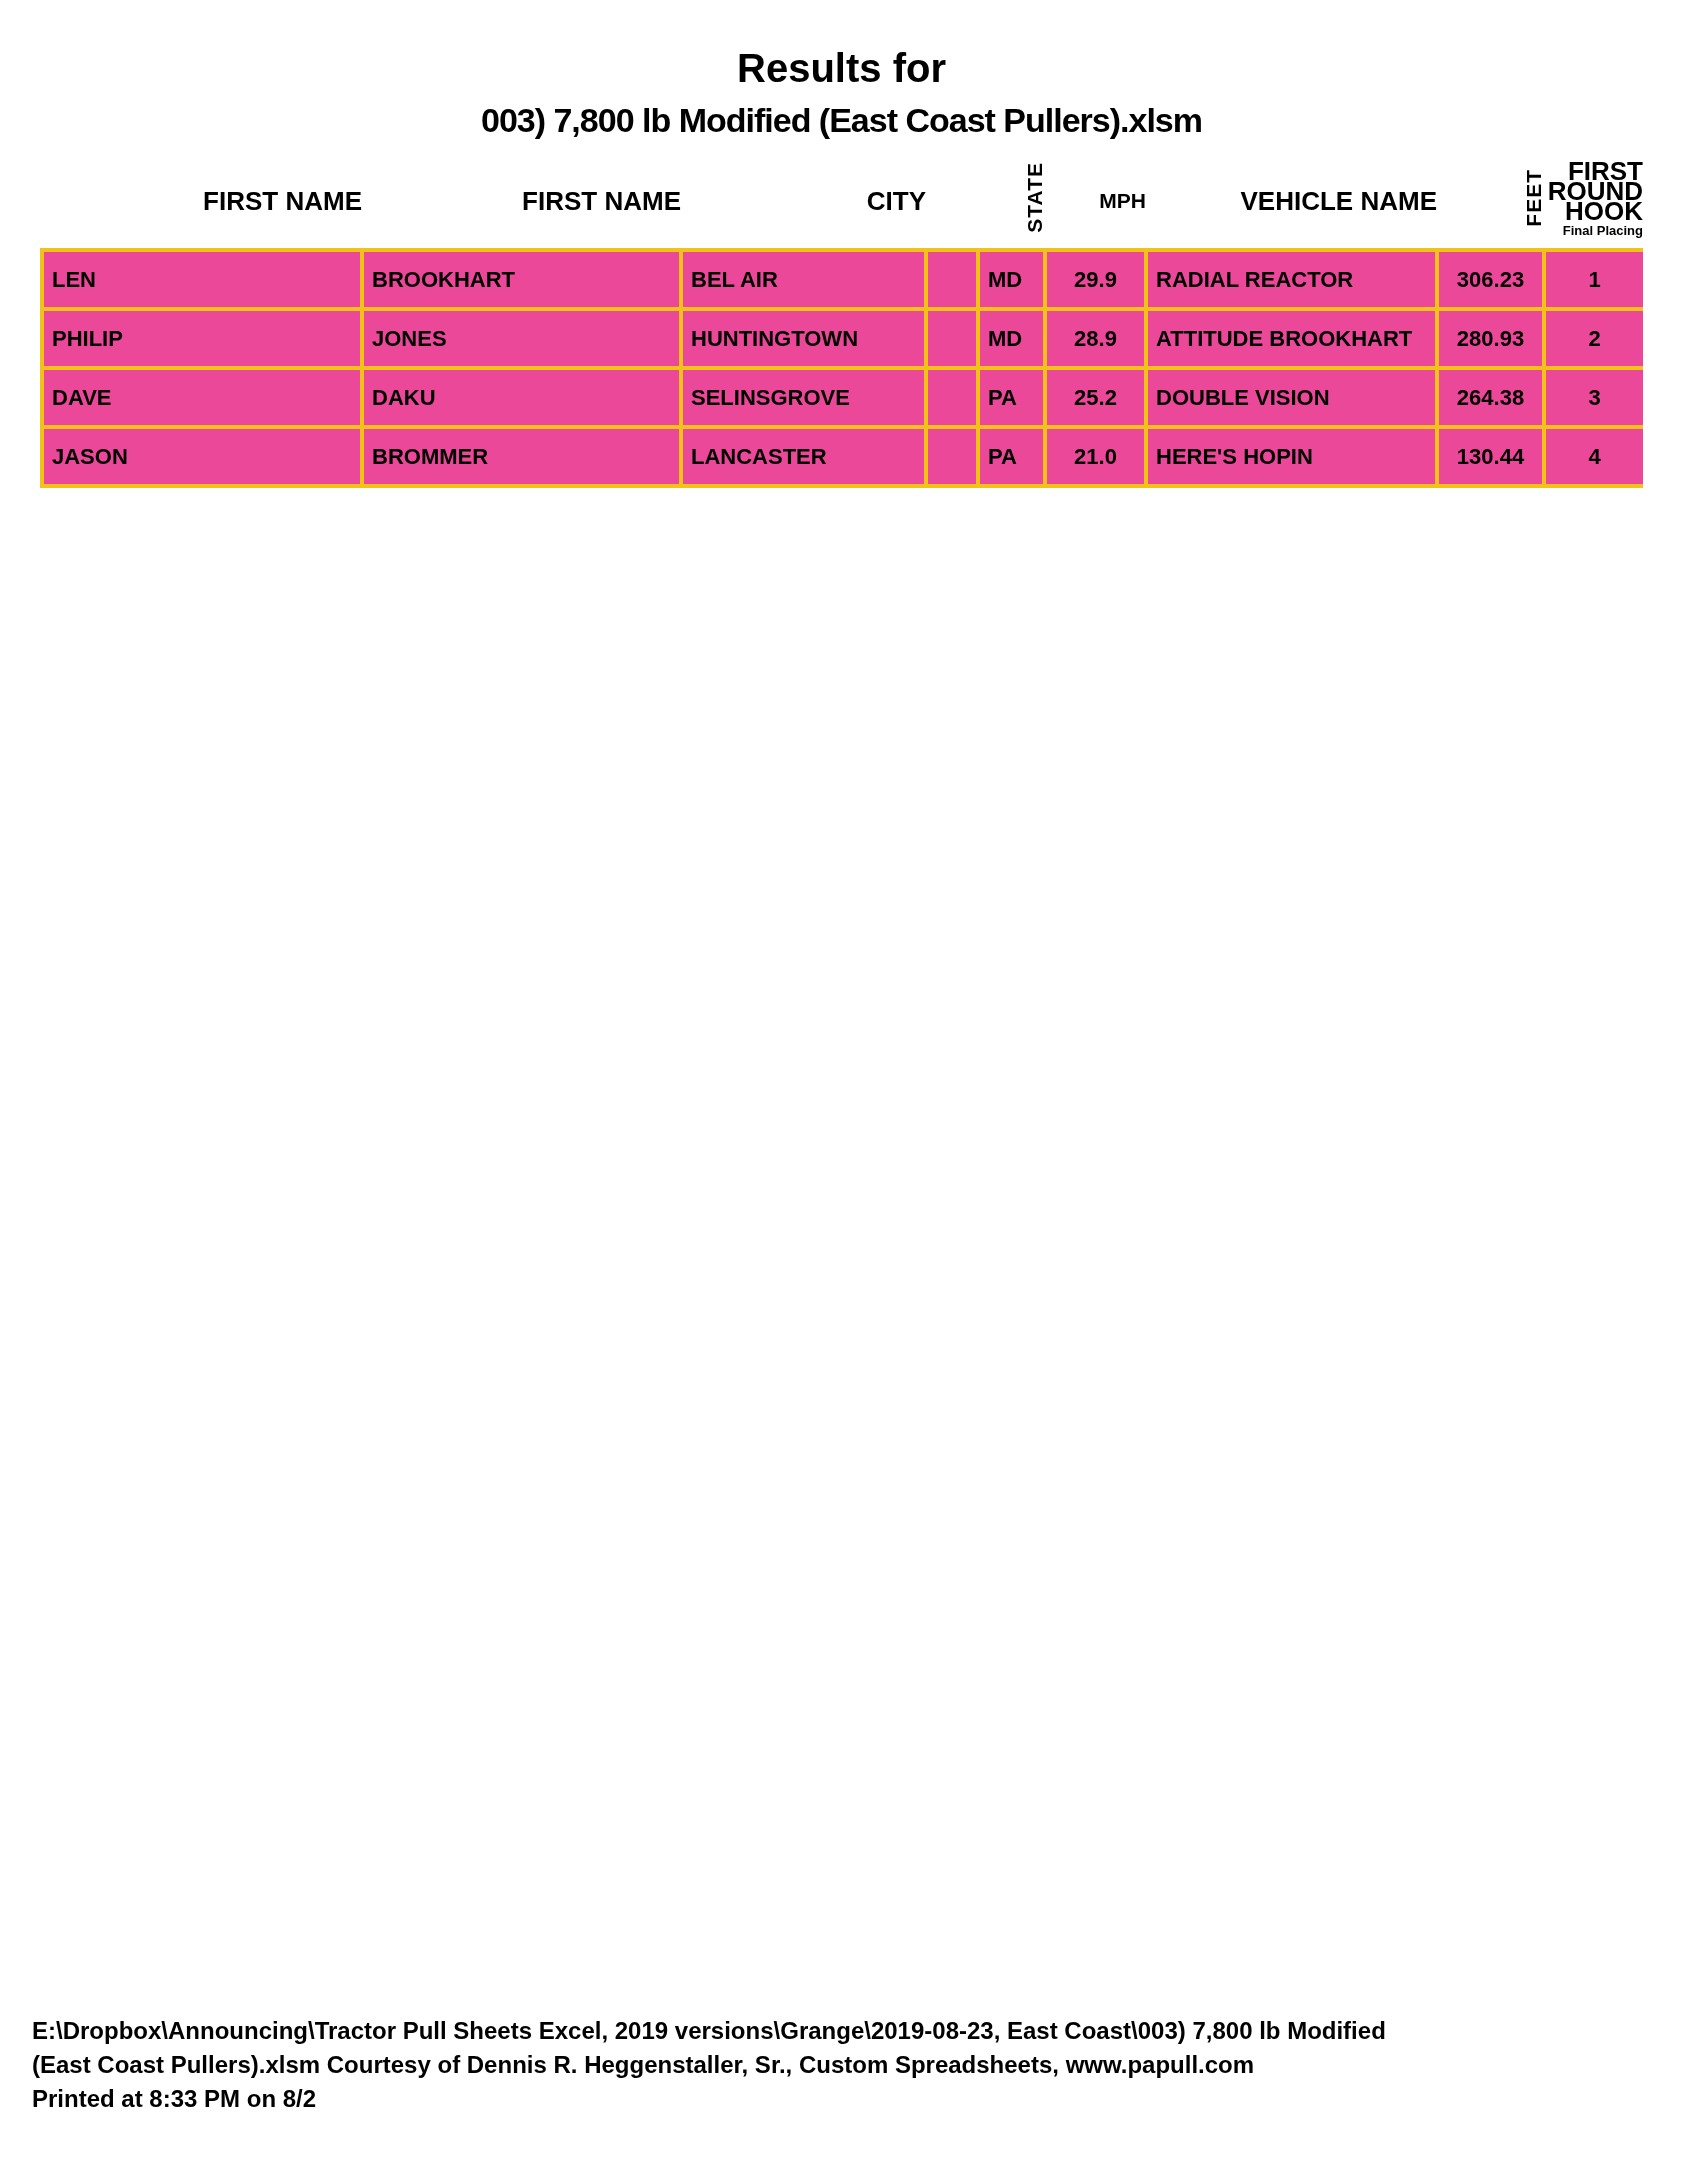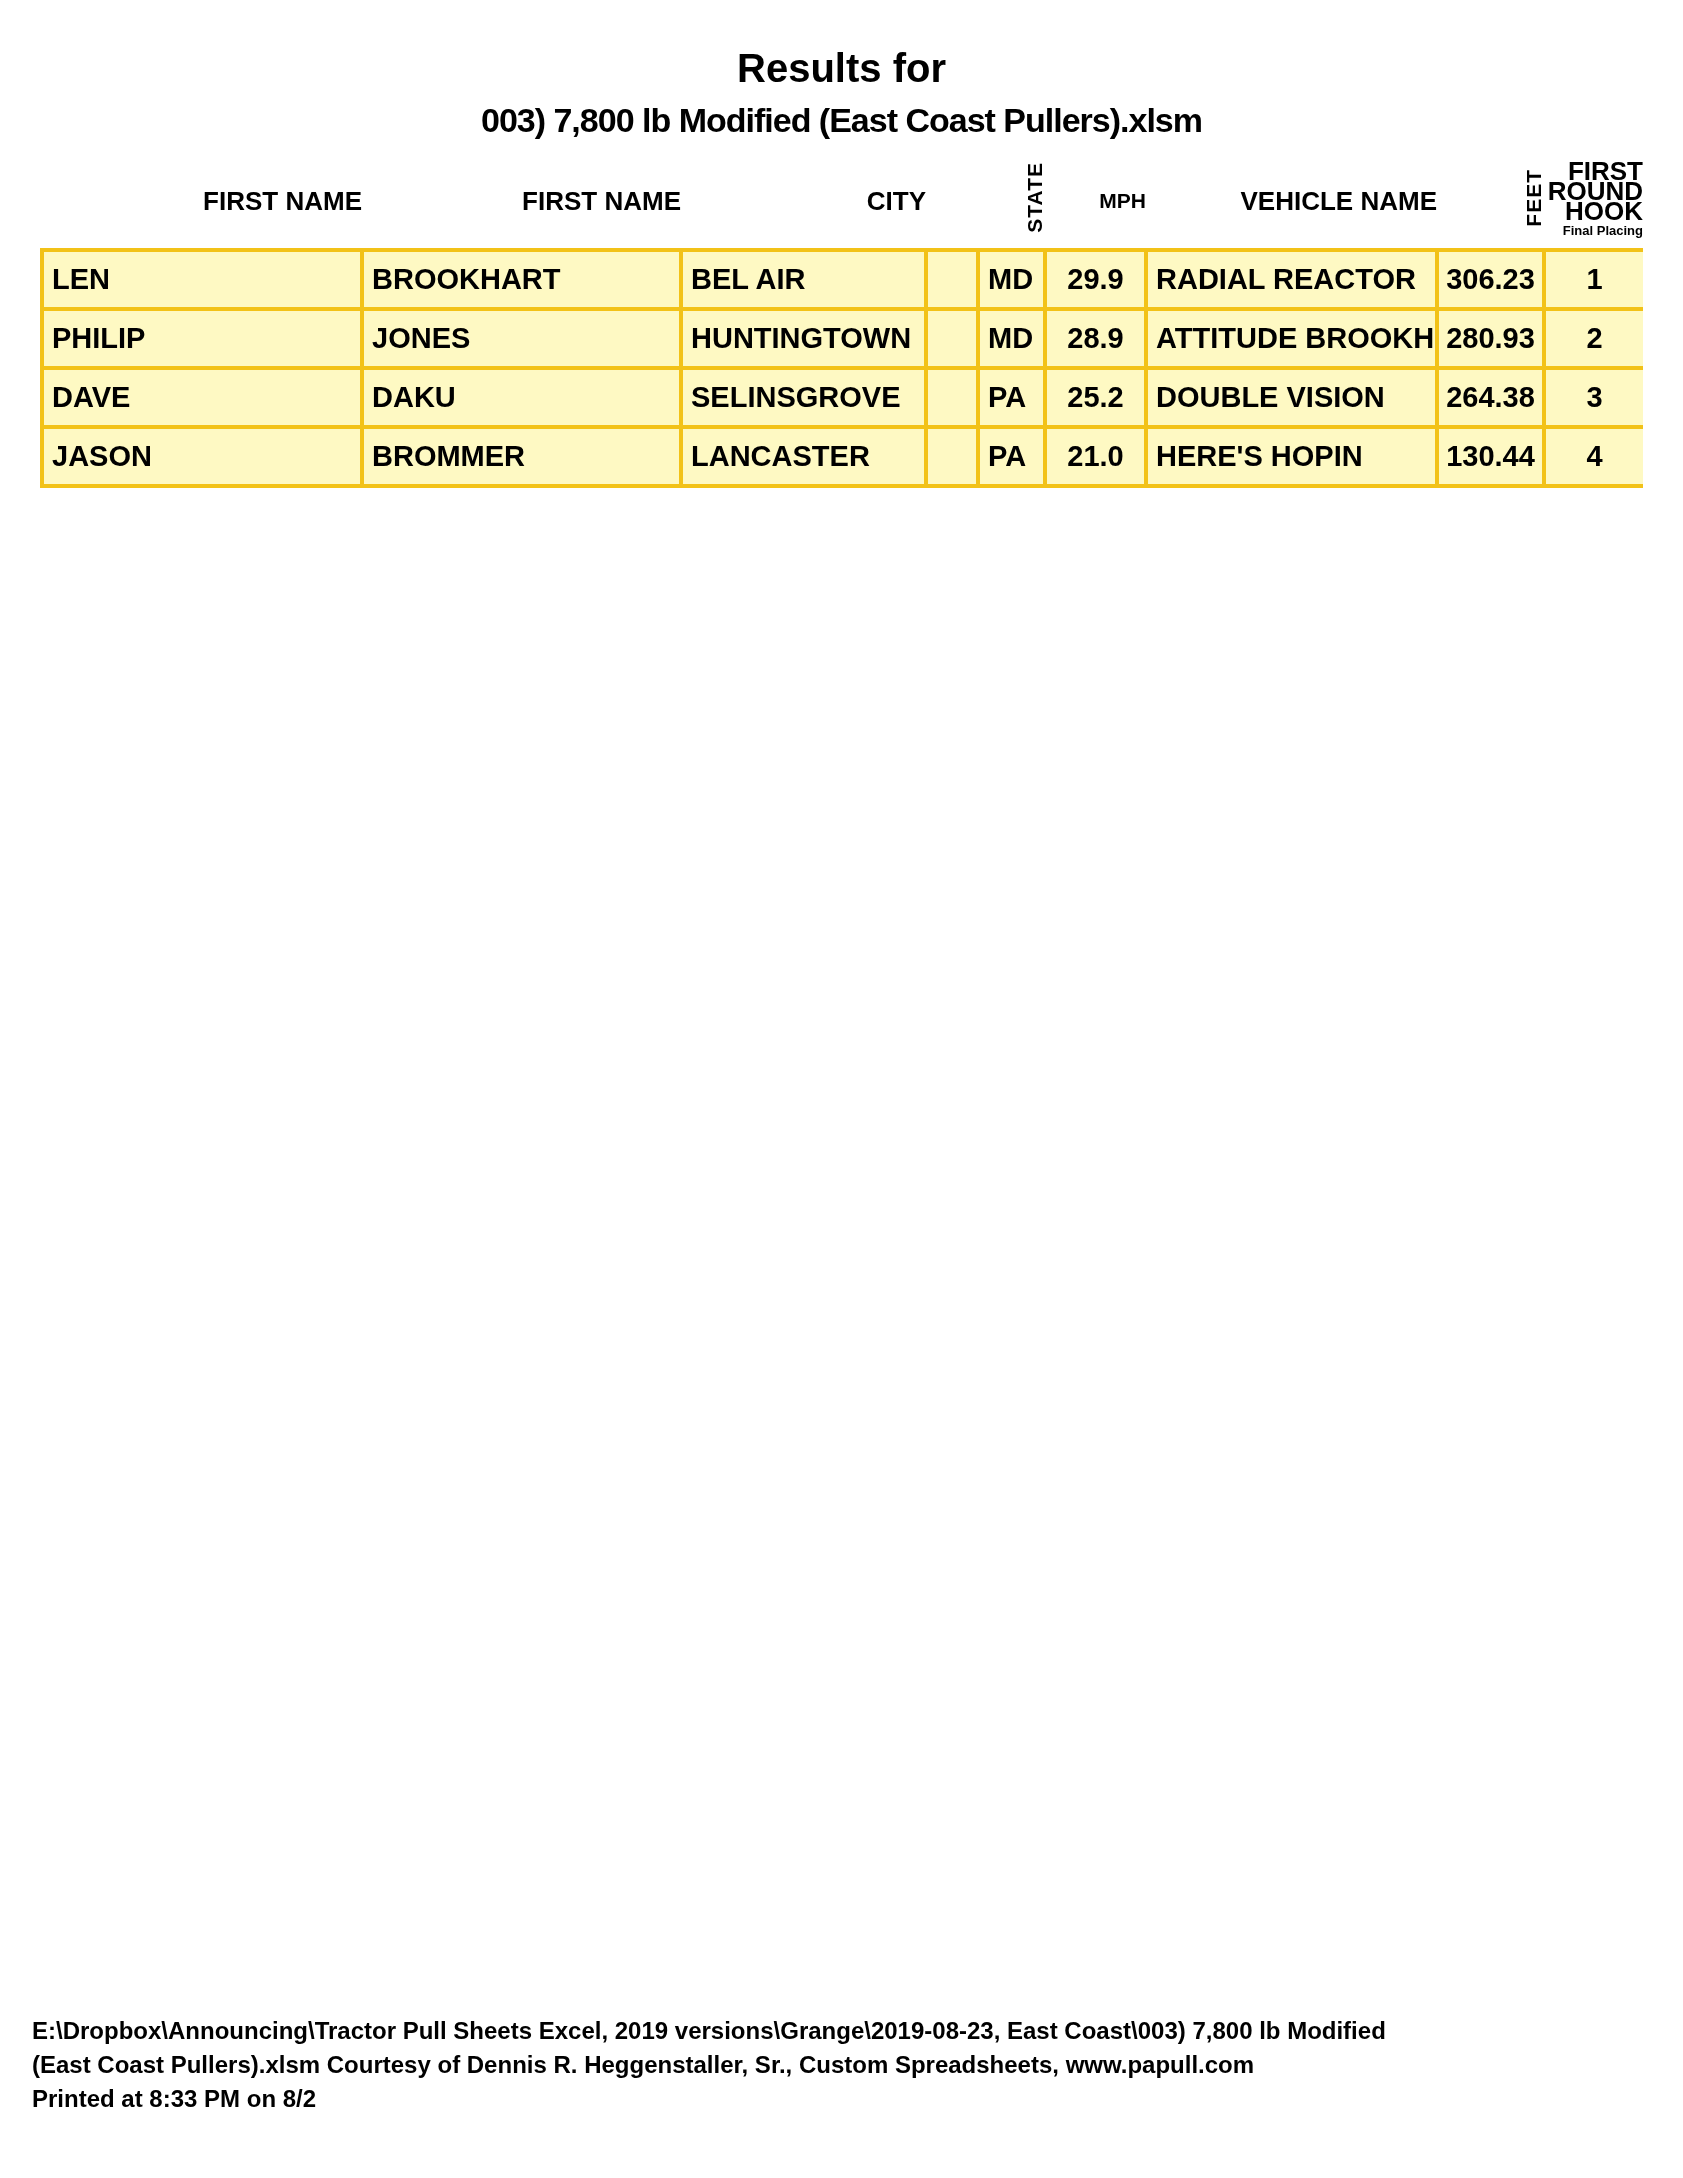--- a/index.html
+++ b/index.html
@@ -61,25 +61,25 @@
     letter-spacing: 1px;
     line-height: 1;
   }
   th.h-place { font-size: 13px; line-height: 20px; }
   th.h-place .placing-sub { font-size: 13px; }
 
   tr.data-row td {
     border: 4px solid #F2C218;
     height: 59px;
     vertical-align: middle;
-    font-size: 29px;
+    font-size: 22px;
     font-weight: 700;
     padding: 0 0 0 8px;
     text-align: left;
-    background: #fef9c3;
+    background: #ec4899;
     overflow: hidden;
     white-space: nowrap;
   }
   tr.data-row td.num { text-align: center; padding: 0; }
   tr.data-row td.place-cell { border-right: none; text-align: center; padding: 0; }
 
   .footer {
     position: absolute;
     left: 32px;
     top: 2014px;

